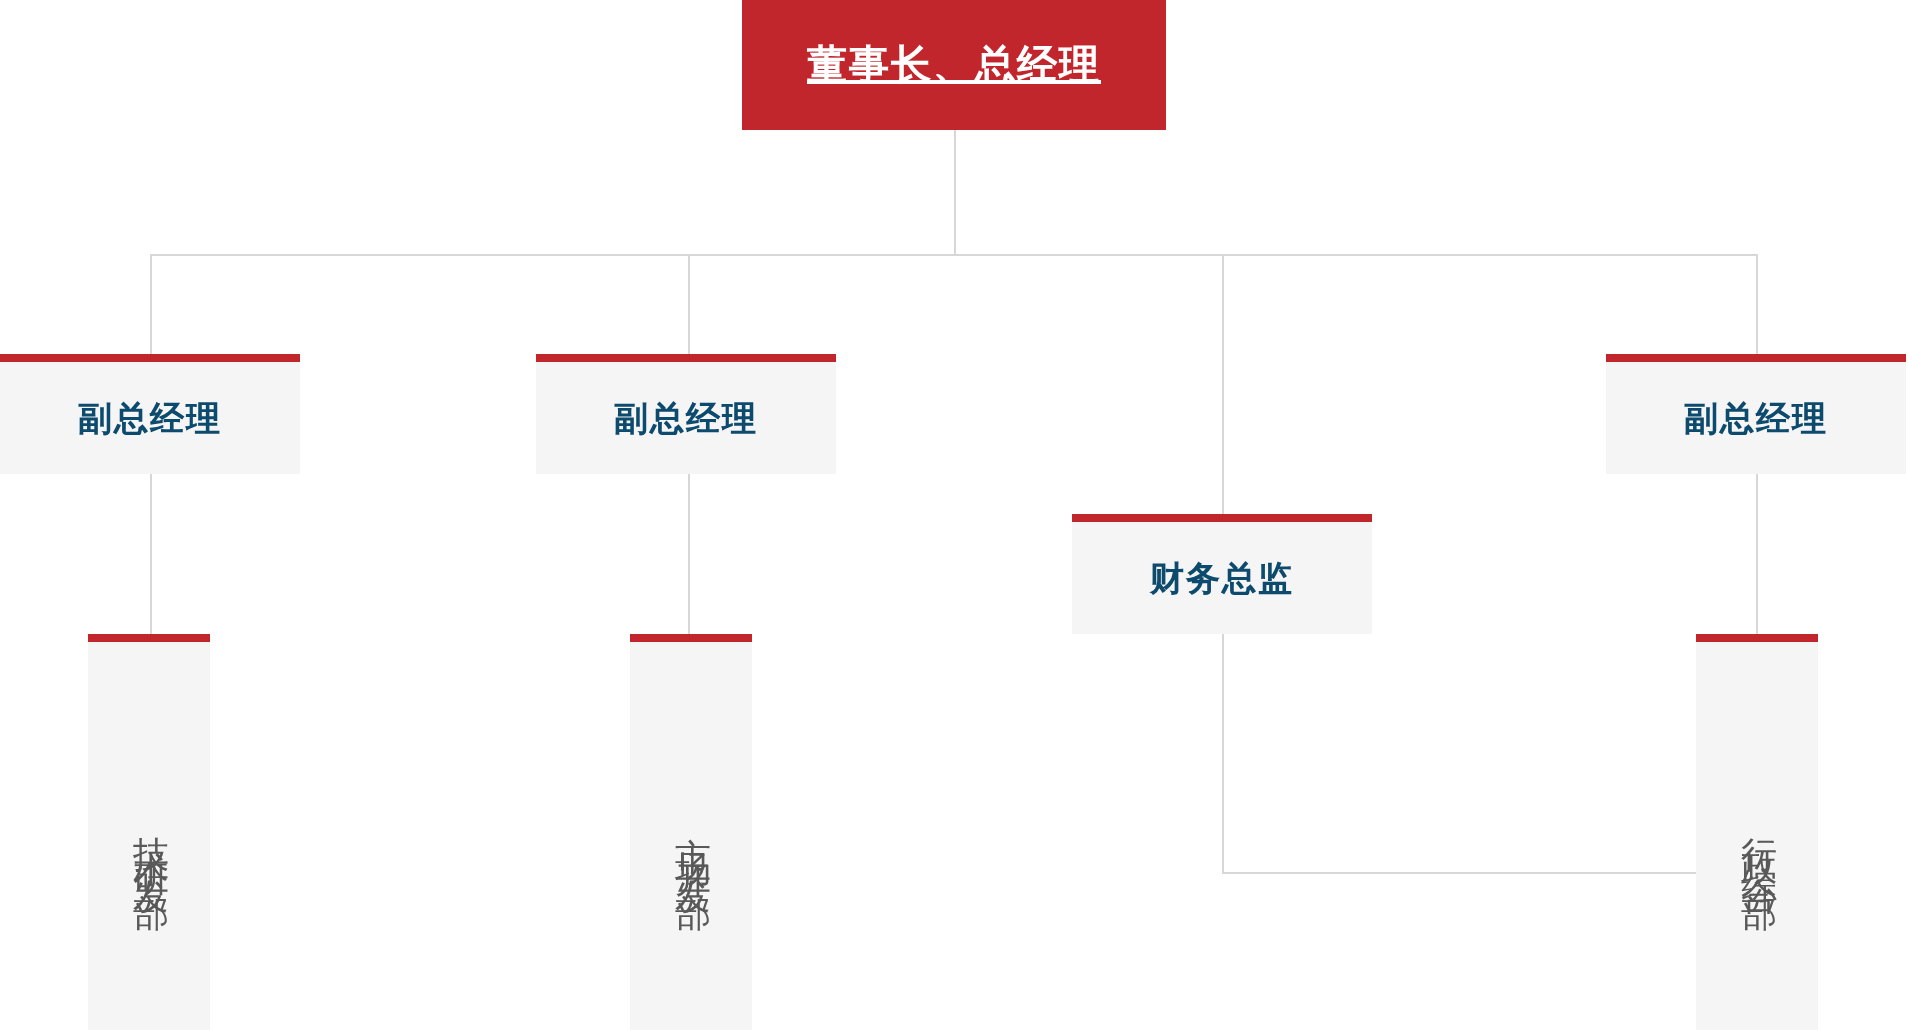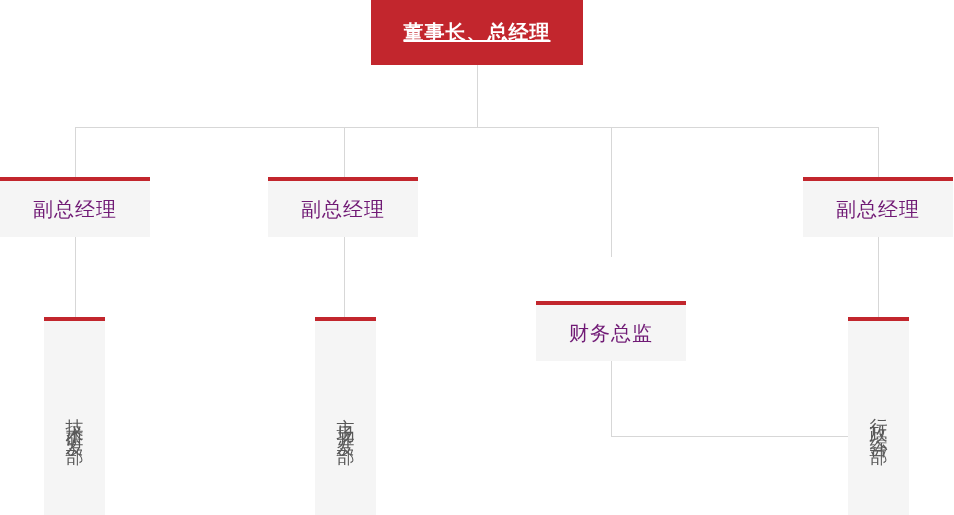--- a/index.html
+++ b/index.html
@@ -21,40 +21,40 @@
   .node.root {
     background:#c2262d;
     border-top:none;
     color:#ffffff;
     font-weight:bold;
     font-size:20px;
     letter-spacing:1px;
     text-decoration:underline;
   }
   .node.lv2 {
-    color:#701a75;
-    font-weight:normal;
-    font-size:20px;
+    color:#0c4a6e;
+    font-weight:bold;
+    font-size:17px;
     letter-spacing:1px;
   }
   .node.dept {
     color:#595959;
     font-size:18px;
     font-weight:500;
     writing-mode:vertical-rl;
     text-orientation:upright;
     letter-spacing:7px;
     padding-top:7px; 
   }
 
   
   #root { left:371px; top:0;     width:212px; height:65px; }
   #vp1  { left:0;     top:177px; width:150px; height:60px; }
   #vp2  { left:268px; top:177px; width:150px; height:60px; }
-  #fin  { left:536px; top:257px; width:150px; height:60px;margin-top:44px; }
+  #fin  { left:536px; top:257px; width:150px; height:60px; }
   #vp3  { left:803px; top:177px; width:150px; height:60px; }
   #d1   { left:44px;  top:317px; width:61px;  height:198px; }
   #d2   { left:315px; top:317px; width:61px;  height:198px; }
   #d3   { left:848px; top:317px; width:61px;  height:198px; }
 
   
   #l-root-down { left:477px; top:65px;  width:1px;   height:62px; }
   #l-main-h    { left:75px;  top:127px; width:804px; height:1px;  }
   #l-drop-1    { left:75px;  top:127px; width:1px;   height:50px; }
   #l-drop-2    { left:344px; top:127px; width:1px;   height:50px; }

